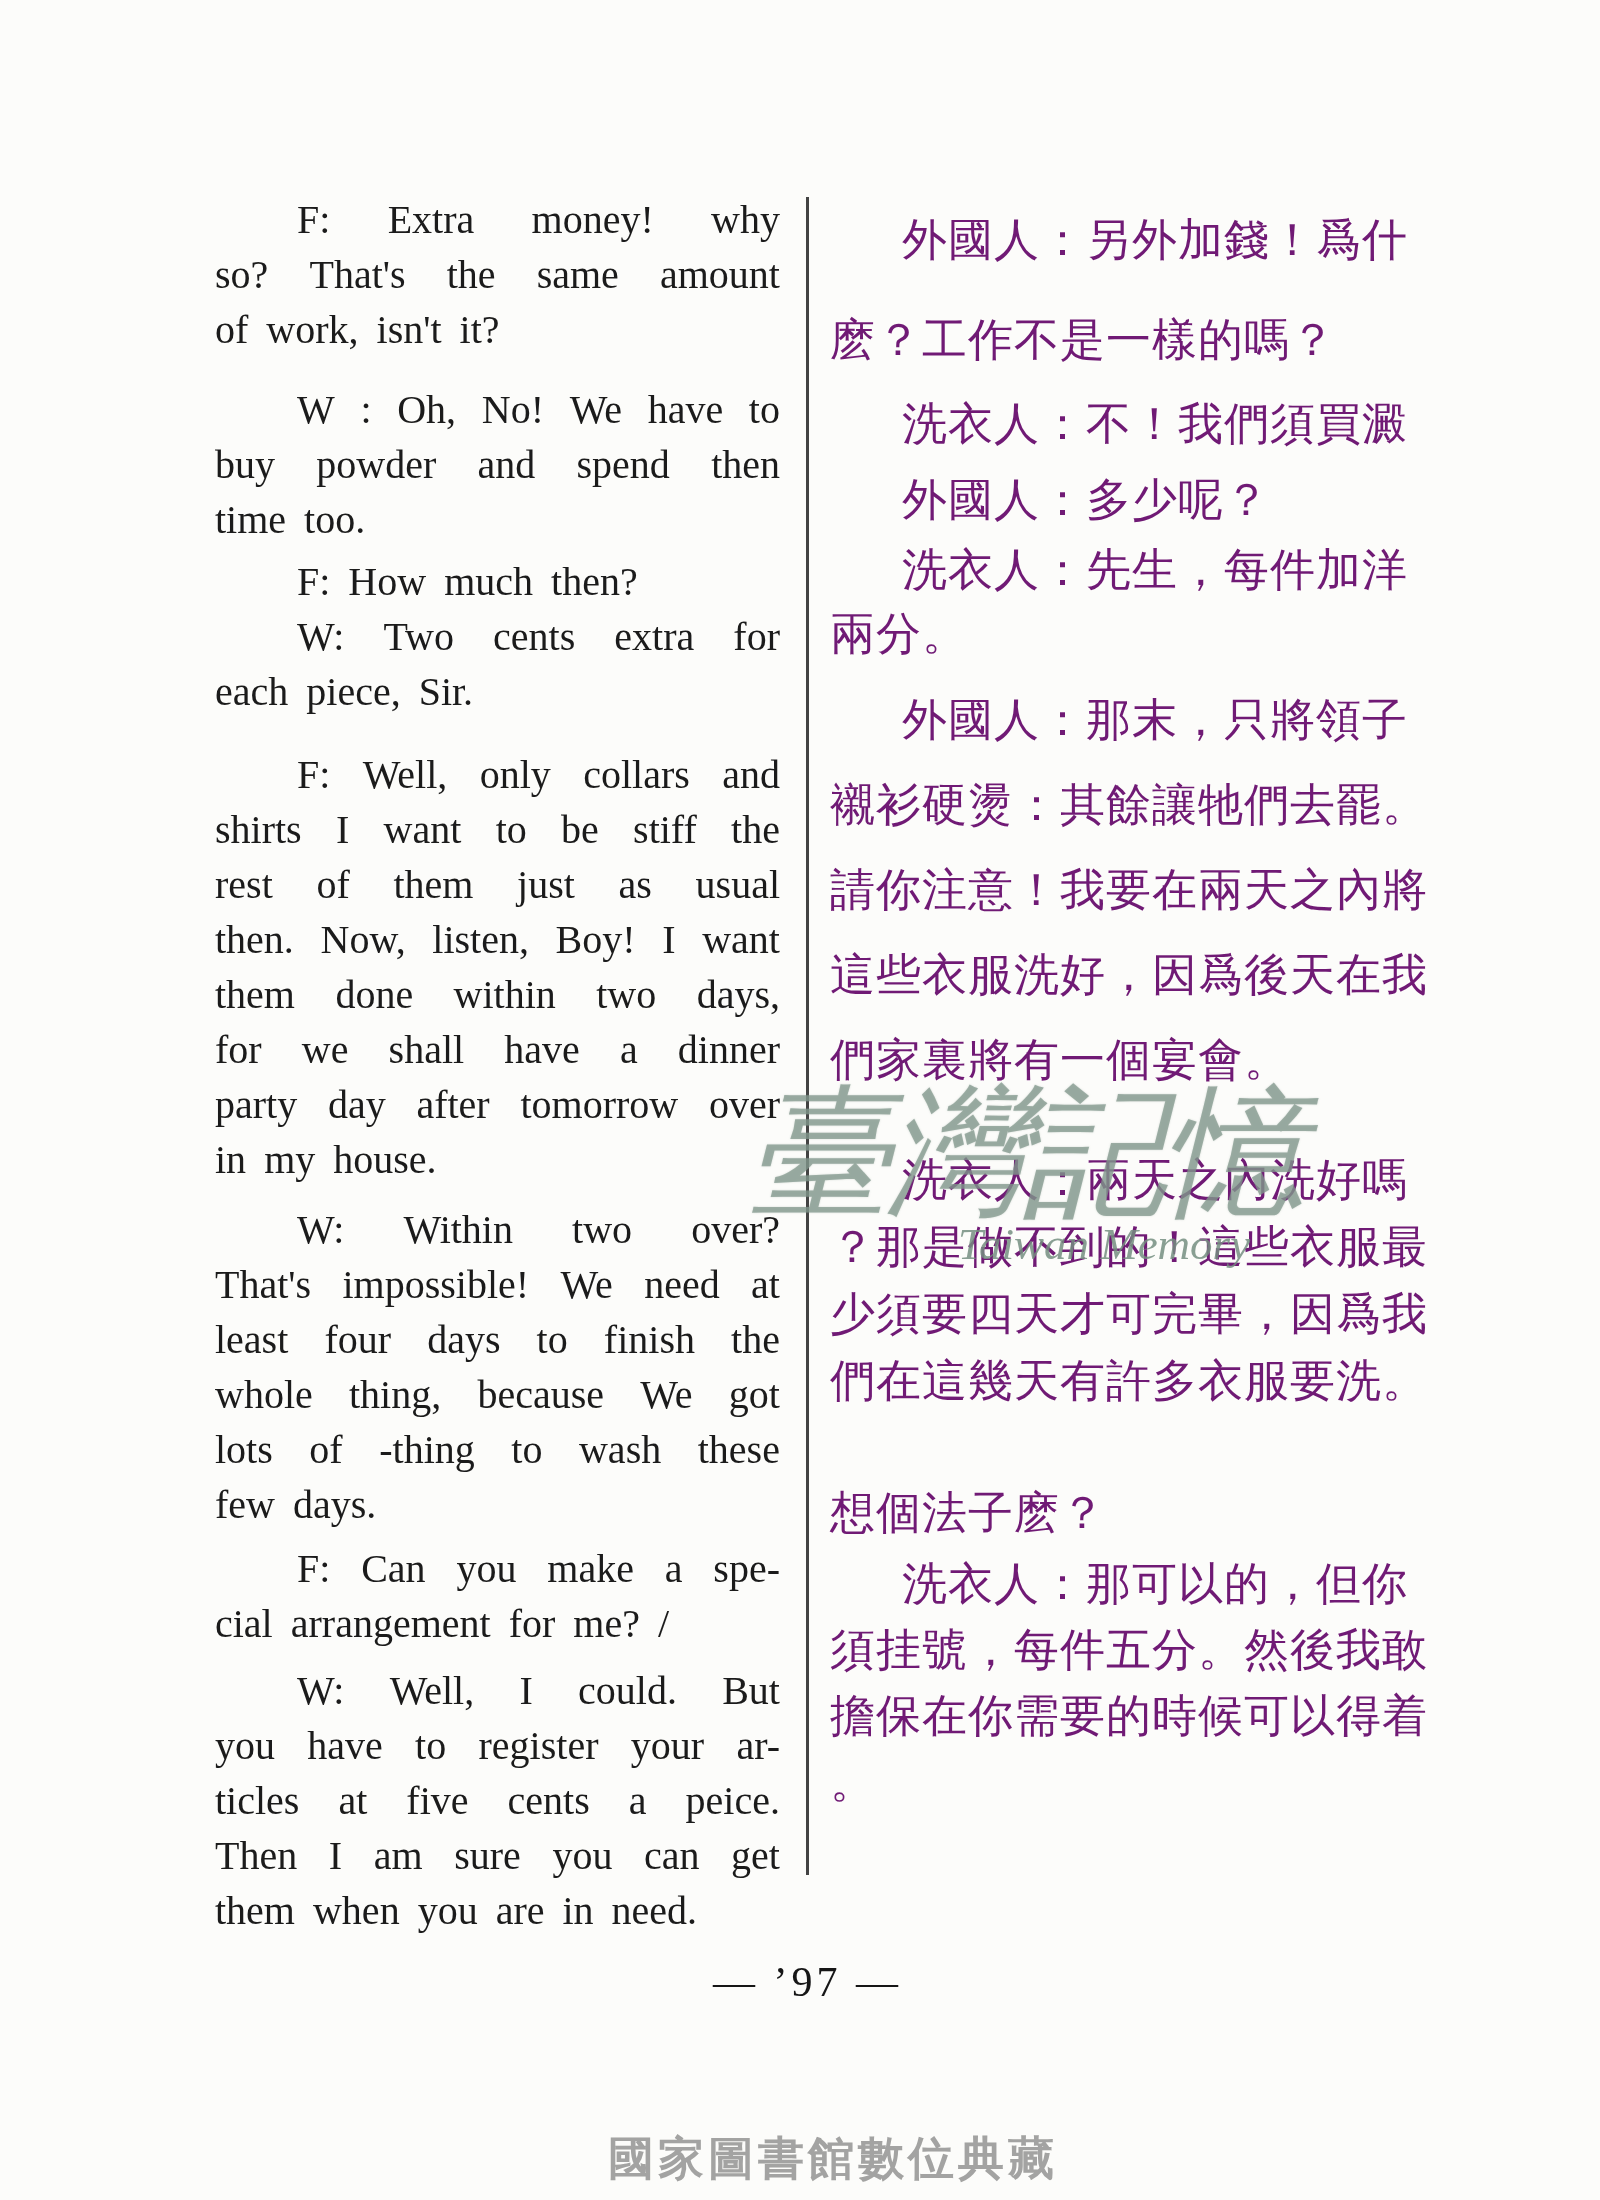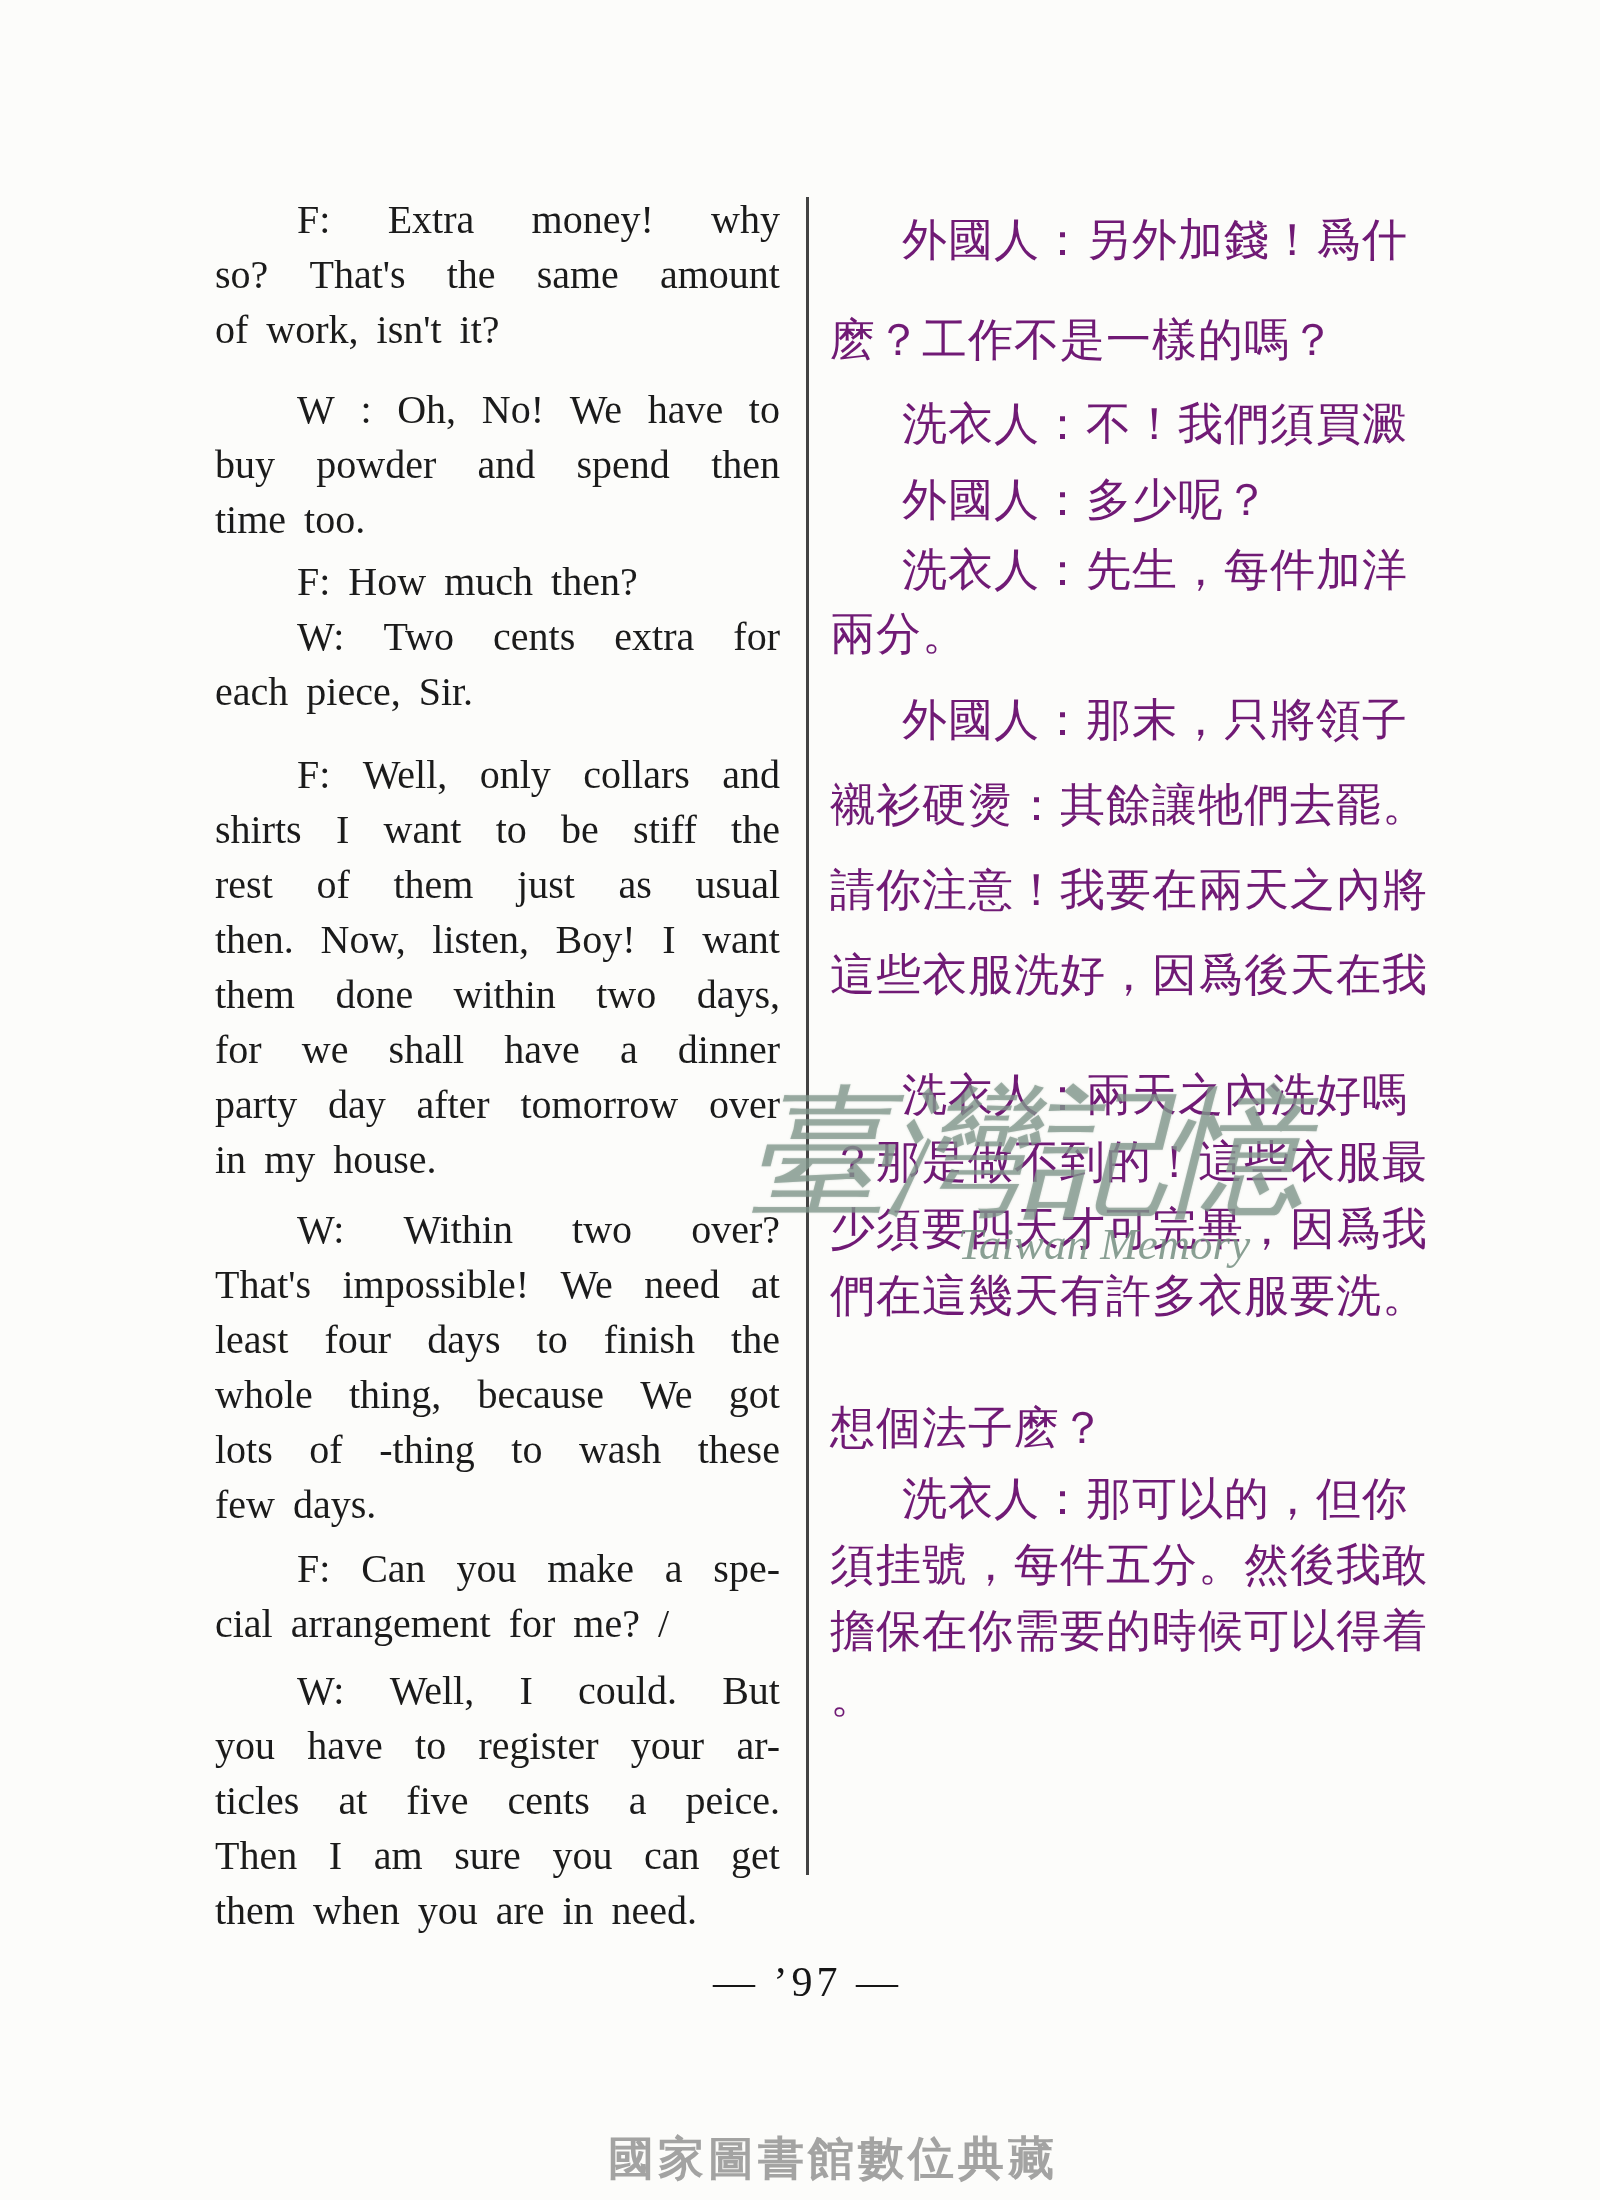--- a/index.html
+++ b/index.html
@@ -149,20 +149,21 @@
       </div>
       <div class="chi-para">
         <div class="chi-line first">洗衣人：先生，每件加洋</div>
         <div class="chi-line last">兩分。</div>
       </div>
       <div class="chi-para">
         <div class="chi-line first">外國人：那末，只將領子</div>
         <div class="chi-line">襯衫硬燙：其餘讓牠們去罷。</div>
         <div class="chi-line">請你注意！我要在兩天之內將</div>
         <div class="chi-line">這些衣服洗好，因爲後天在我</div>
+        <div class="chi-line last">們家裏將有一個宴會。</div>
       </div>
       <div class="chi-para">
         <div class="chi-line first">洗衣人：兩天之內洗好嗎</div>
         <div class="chi-line">？那是做不到的！這些衣服最</div>
         <div class="chi-line">少須要四天才可完畢，因爲我</div>
         <div class="chi-line last">們在這幾天有許多衣服要洗。</div>
       </div>
       <div class="chi-para">
         <div class="chi-line last">想個法子麽？</div>
       </div>

